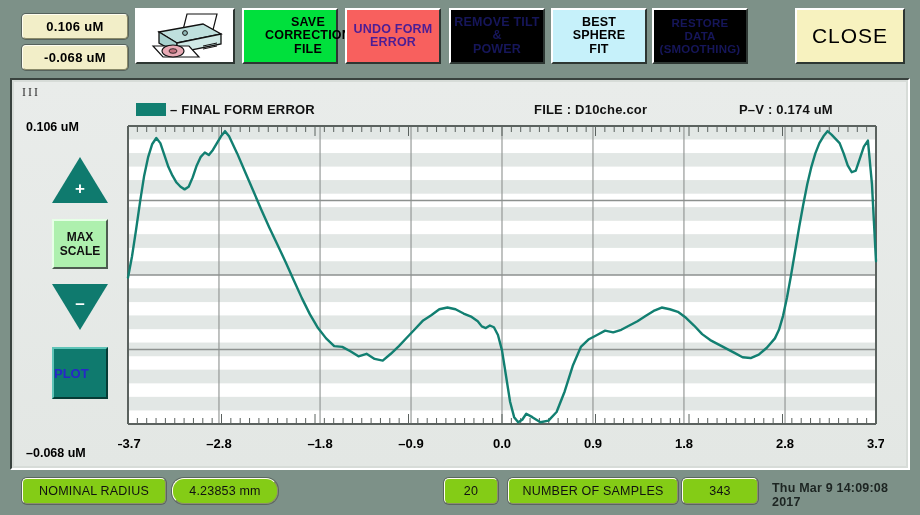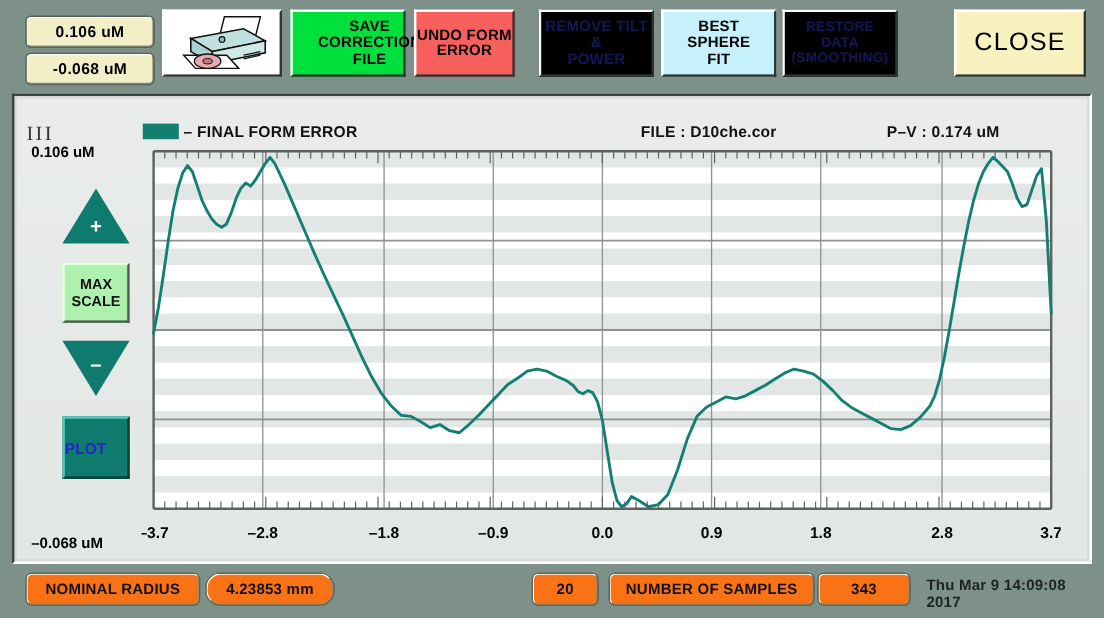--- a/index.html
+++ b/index.html
@@ -30,41 +30,41 @@
     position:absolute;top:8px;height:56px;
     display:flex;align-items:center;justify-content:center;
     text-align:center;font-size:12.5px;font-weight:bold;line-height:13.5px;
     letter-spacing:.2px;
     border-top:2px solid #ffffff;border-left:2px solid #ffffff;
     border-right:2px solid #2d3632;border-bottom:2px solid #2d3632;
     box-sizing:border-box;cursor:pointer;user-select:none;
   }
   #btn-print{left:135px;width:100px;background:#ffffff;padding:0;}
   #btn-save {left:242px;width:96px;background:#00e03c;color:#000;padding-left:36px;}
-  #btn-undo {left:345px;width:84px;background:#f8605e;color:#000000;}
+  #btn-undo {left:345px;width:96px;background:#f8605e;color:#4c1d95;}
   #btn-remove{left:449px;width:96px;background:#000000;color:#16165a;}
   #btn-sphere{left:551px;width:96px;background:#c6f1fa;color:#000;}
   #btn-restore{left:652px;width:96px;background:#000000;color:#16165a;}
   #btn-close{left:795px;width:110px;background:#f7f2bf;color:#000;font-size:21px;font-weight:normal;letter-spacing:1px;}
 
   
   .printer-wrap{width:100%;height:100%;display:flex;align-items:center;justify-content:center;}
 
   
   #panel{
     position:absolute;left:10px;top:78px;width:900px;height:392px;
     background:#d7dcd8;box-sizing:border-box;
     border-top:2px solid #39423e;border-left:2px solid #39423e;
     border-right:2px solid #ffffff;border-bottom:2px solid #ffffff;
   }
   #panel-inner{position:absolute;inset:2px;background:linear-gradient(180deg,#e9ecea 0,#e3e7e4 100%);}
 
-  #corner-mark{position:absolute;left:8px;top:20px;font-size:17px;color:#333;font-family:"Liberation Serif",serif;letter-spacing:2px;}
-
-  #legend{position:absolute;left:105px;top:20px;display:flex;align-items:center;gap:0px;justify-content:space-between;}
+  #corner-mark{position:absolute;left:8px;top:3px;font-size:12px;color:#333;font-family:"Liberation Serif",serif;letter-spacing:2px;}
+
+  #legend{position:absolute;left:122px;top:20px;display:flex;align-items:center;gap:0px;justify-content:space-between;}
   #legend-swatch{width:30px;height:13px;background:#127f71;display:inline-block;}
   #legend-label{font-size:13px;font-weight:bold;color:#111;margin-left:4px;letter-spacing:.2px;}
 
   #file-info{position:absolute;left:520px;top:20px;font-size:13px;font-weight:bold;color:#111;letter-spacing:.2px;}
   #pv-info{position:absolute;left:725px;top:20px;font-size:13px;font-weight:bold;color:#111;letter-spacing:.2px;}
 
   #ylabel-top{position:absolute;left:12px;top:38px;font-size:12.5px;font-weight:bold;color:#000;}
   #ylabel-bot{position:absolute;left:12px;top:364px;font-size:12.5px;font-weight:bold;color:#000;}
 
   
@@ -88,23 +88,23 @@
   #ctl-up .tri-sign{top:22px;}
   #ctl-down .tri-sign{top:10px;}
 
   
   #plot{position:absolute;left:104px;top:36px;width:766px;height:340px;}
   #plot svg{display:block;}
 
   
   #status{position:absolute;left:10px;top:478px;width:900px;height:28px;}
   .sitem{
-    position:absolute;top:0;height:24px;background:#f97316;
+    position:absolute;top:0;height:24px;background:#84cc16;
     display:flex;align-items:center;justify-content:center;
-    font-size:12.5px;font-weight:bold;color:#111;border-radius:5px;
+    font-size:12.5px;font-weight:normal;color:#111;border-radius:5px;
     border-top:1px solid #fffef0;border-left:1px solid #fffef0;
     border-right:1px solid #8d8d6d;border-bottom:1px solid #8d8d6d;
     box-shadow:0 0 0 1px #5a6661;letter-spacing:.2px;
   }
   #s-nomlabel{left:12px;width:142px;}
   #s-nomvalue{left:162px;width:104px;border-radius:12px;}
   #s-smlabel {left:278px;width:150px;}
   #s-smvalue {left:434px;width:52px;}
   #s-nslabel {left:498px;width:168px;}
   #s-nsvalue {left:672px;width:74px;}

